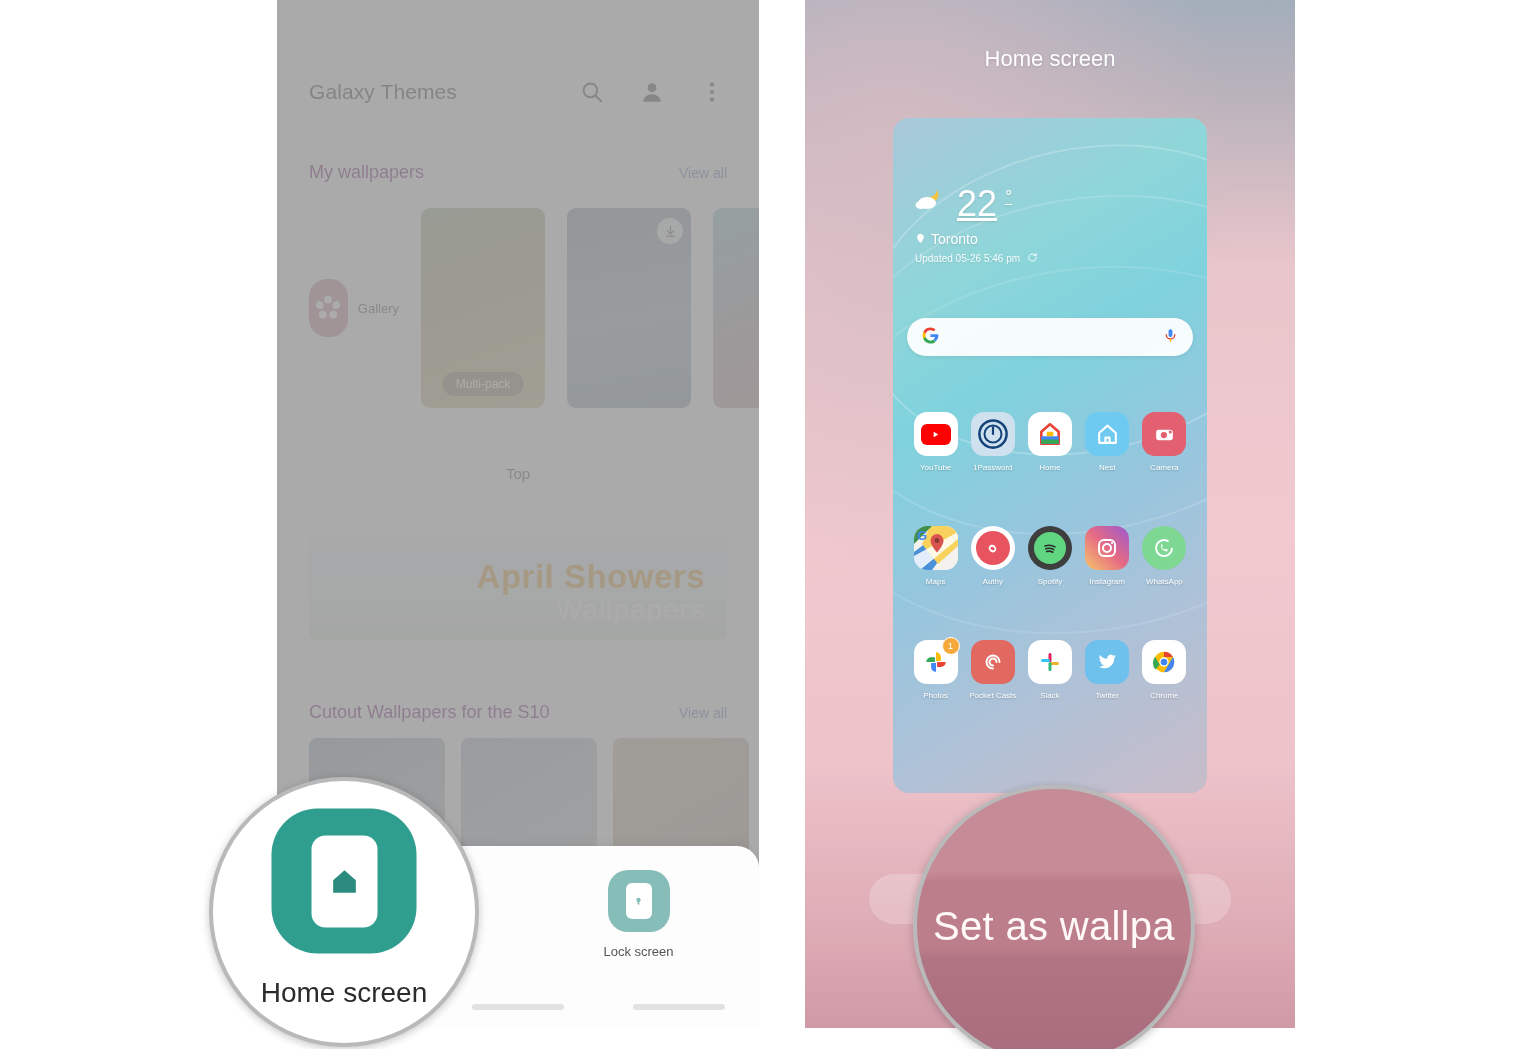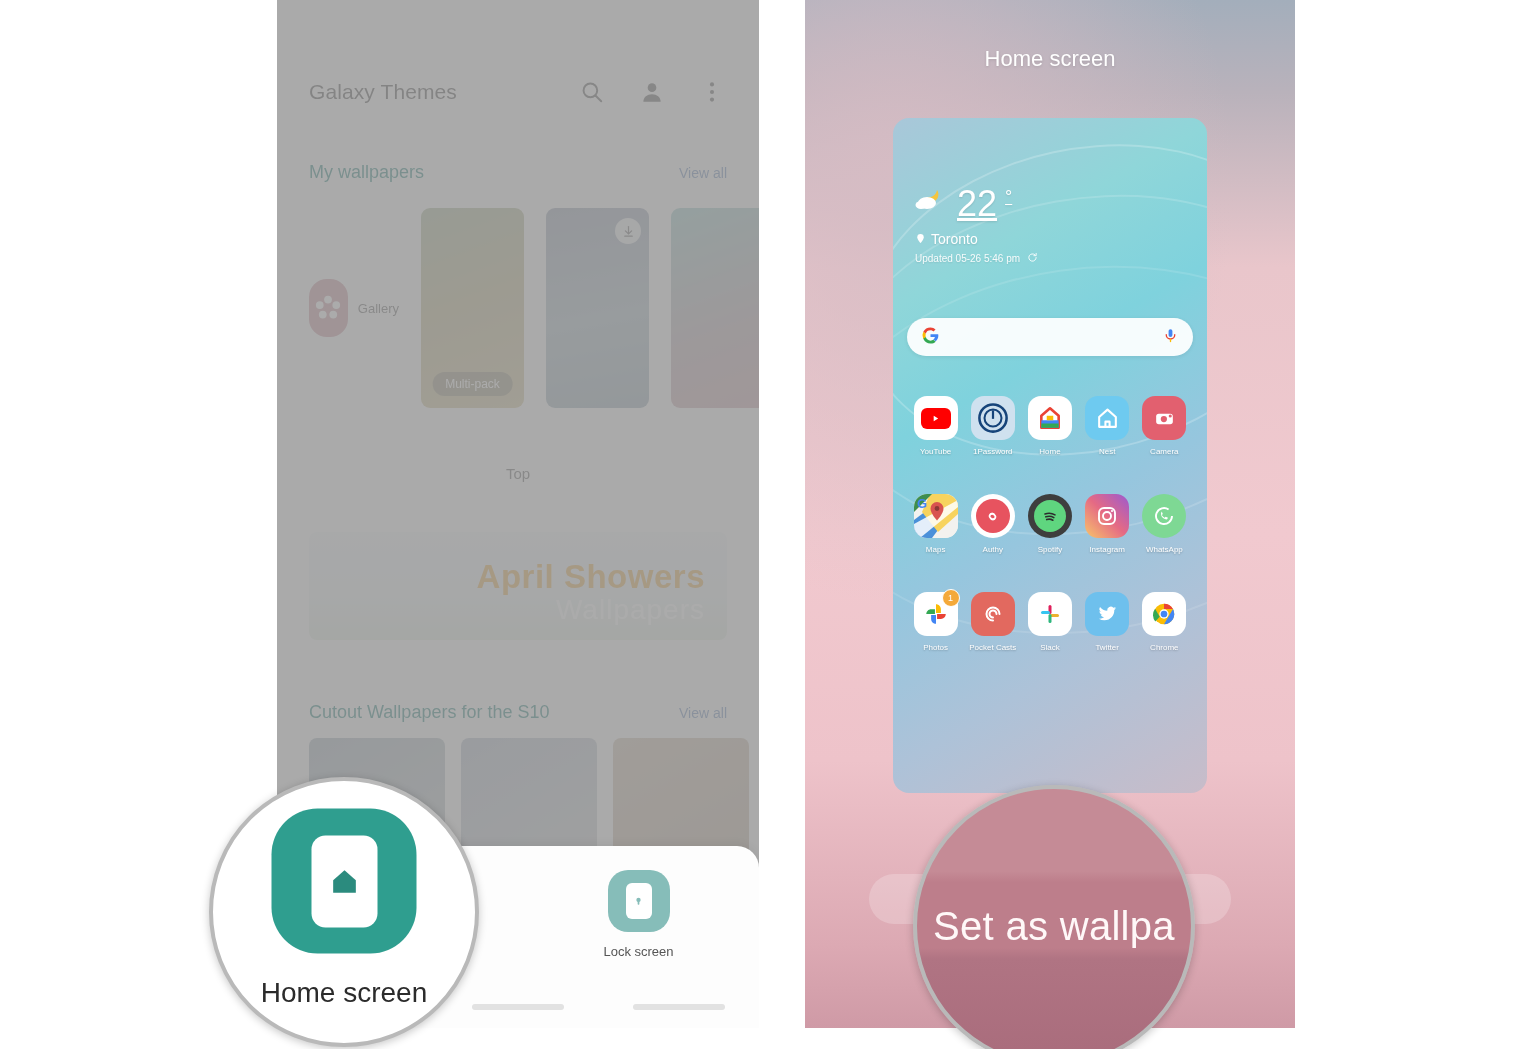--- a/index.html
+++ b/index.html
@@ -21,28 +21,28 @@
   .panel-left .dimlayer{position:absolute;inset:0;background:rgba(150,150,150,.80);z-index:40;pointer-events:none;}
   .panel-left .content{position:absolute;inset:0;background:#fbfbfb;}
 
   .gt-header{position:absolute;left:0;top:58px;width:100%;height:68px;display:flex;align-items:center;}
   .gt-title{font-size:21px;color:#3f3f3f;margin-left:32px;letter-spacing:.1px;}
   .gt-actions{margin-left:auto;display:flex;align-items:center;gap:34px;margin-right:34px;}
   .ic{width:26px;height:26px;display:block;}
   .ic svg{width:100%;height:100%;display:block;}
 
   .sec-row{position:absolute;left:32px;right:32px;display:flex;align-items:baseline;justify-content:space-between;}
-  .sec-title{font-size:18px;color:#0f766e;}
+  .sec-title{font-size:18px;color:#701a75;}
   .sec-link{font-size:14px;color:#5b7fb5;}
 
   .wp-strip{position:absolute;left:32px;top:208px;height:200px;display:flex;align-items:center;gap:22px;}
   .gallery-cell{width:90px;display:flex;flex-direction:row;align-items:center;gap:10px;}
   .gallery-ic{width:58px;height:58px;border-radius:18px;background:#c58a96;display:flex;align-items:center;justify-content:center;}
   .gallery-lbl{font-size:13px;color:#555;}
-  .thumb{width:103px;height:200px;border-radius:9px;position:relative;overflow:hidden;flex:none;}
+  .thumb{width:124px;height:200px;border-radius:9px;position:relative;overflow:hidden;flex:none;}
   .t1{background:linear-gradient(160deg,#9fb08c 0%,#b7ad7e 45%,#cbbd8c 100%);}
   .t2{background:linear-gradient(170deg,#8d97ab 0%,#9fb3bd 55%,#8ba0ad 100%);}
   .t3{background:linear-gradient(160deg,#8fc4c2 0%,#b8a4ac 60%,#c79ba2 100%);}
   .badge-multi{position:absolute;left:50%;transform:translateX(-50%);bottom:12px;padding:5px 13px;border-radius:12px;background:rgba(70,70,70,.45);color:#fff;font-size:12px;white-space:nowrap;}
   .dl-chip{position:absolute;right:8px;top:10px;width:26px;height:26px;border-radius:50%;background:rgba(255,255,255,.82);display:flex;align-items:center;justify-content:center;}
 
   .tabs{position:absolute;left:32px;right:32px;top:448px;height:50px;display:flex;}
   .tab{flex:1;display:flex;align-items:center;justify-content:center;font-size:15px;color:#555;}
   .tab.on{border:1px solid #cfcfcf;border-radius:25px;color:#3c3c3c;}
 
@@ -88,21 +88,21 @@
   .wx-top{display:flex;align-items:flex-start;gap:8px;text-decoration:underline;}
   .wx-temp{font-size:36px;font-weight:300;line-height:1;}
   .wx-deg{font-size:18px;line-height:1;margin-top:2px;}
   .wx-loc{font-size:14px;margin-top:9px;display:flex;align-items:center;gap:5px;}
   .wx-upd{font-size:10px;margin-top:5px;display:flex;align-items:center;gap:7px;opacity:.92;}
 
   .searchbar{position:absolute;left:14px;right:14px;top:200px;height:38px;border-radius:19px;background:rgba(255,255,255,.93);display:flex;align-items:center;padding:0 14px;box-shadow:0 1px 4px rgba(0,0,0,.08);}
 
   .grid{position:absolute;left:0;right:0;top:278px;display:flex;flex-direction:column;gap:38px;}
   .row{display:flex;justify-content:space-around;padding:0 14px;}
-  .app{width:52px;display:flex;flex-direction:column;align-items:center;gap:7px;position:relative;}
+  .app{width:52px;display:flex;flex-direction:column;align-items:center;gap:7px;position:relative;margin-top:16px;}
   .app-ic{width:44px;height:44px;border-radius:13px;display:flex;align-items:center;justify-content:center;position:relative;overflow:hidden;}
   .app-lbl{font-size:8px;color:#fff;text-shadow:0 1px 2px rgba(0,0,0,.25);white-space:nowrap;}
   .nbadge{position:absolute;right:2px;top:-3px;width:16px;height:16px;border-radius:50%;background:#f4a93a;color:#fff;font-size:9px;display:flex;align-items:center;justify-content:center;border:1.5px solid #fff;z-index:3;}
 
   .setbtn{position:absolute;left:64px;right:64px;bottom:104px;height:50px;border-radius:25px;background:rgba(255,255,255,.22);display:flex;align-items:center;justify-content:center;color:#fff;font-size:17px;}
   .home-ind{position:absolute;left:50%;transform:translateX(-50%);bottom:22px;width:168px;height:5px;border-radius:3px;background:rgba(255,255,255,.5);}
 
   
   .mag{position:absolute;border-radius:50%;border:4px solid #b9b9b9;box-shadow:0 2px 8px rgba(0,0,0,.22);overflow:hidden;z-index:90;background:#fff;}
   .mag-left{left:209px;top:777px;width:262px;height:262px;}

